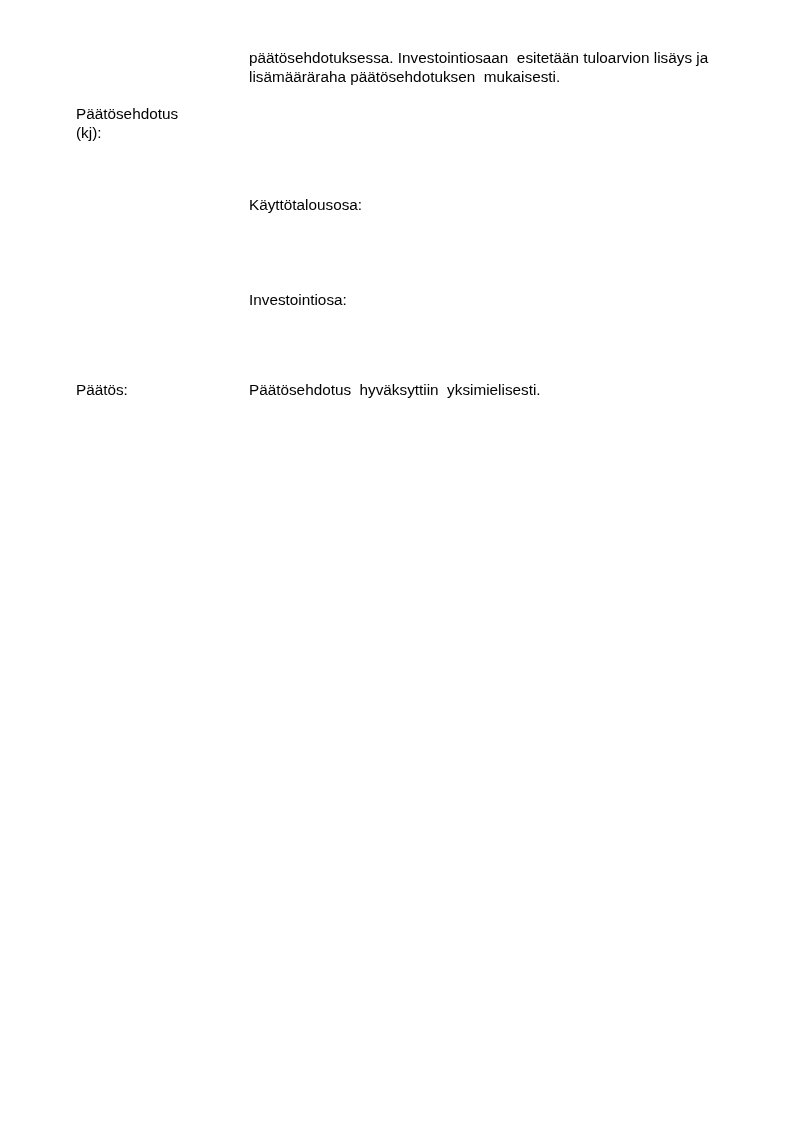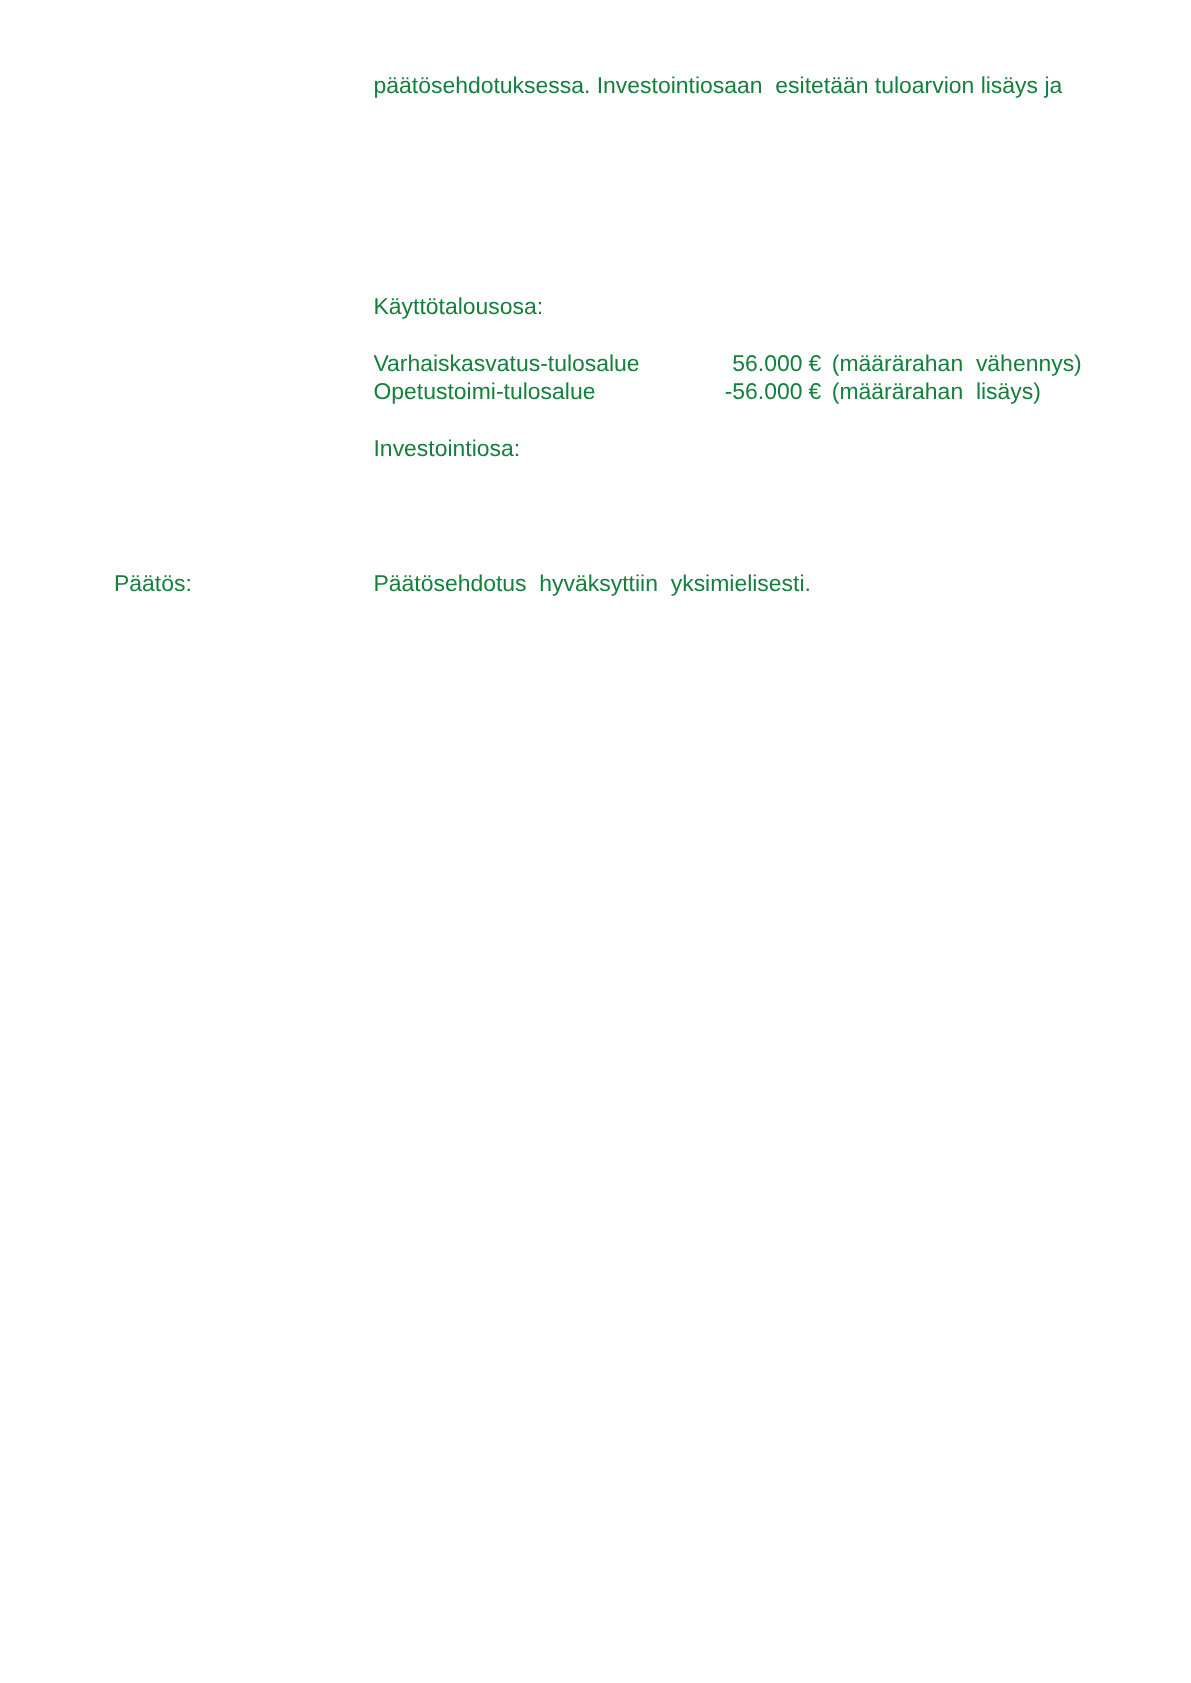--- a/index.html
+++ b/index.html
@@ -8,21 +8,21 @@
     background: #ffffff;
   }
   .page {
     position: relative;
     width: 794px;
     height: 1122px;
     background: #ffffff;
     font-family: "Liberation Sans", sans-serif;
     font-size: 15.3px;
     line-height: 19.3px;
-    color: #15803d;
+    color: #000000;
     overflow: hidden;
   }
   .block {
     position: absolute;
   }
   .line {
     white-space: pre;
   }
   .item-row {
     white-space: pre;
@@ -47,30 +47,31 @@
     white-space: pre;
   }
 </style>
 </head>
 <body>
 
 <div class="page">
 
   <div class="block" style="left:249px; top:48px;">
     <div class="line">päätösehdotuksessa. Investointiosaan  esitetään tuloarvion lisäys ja</div>
+    <div class="line">lisämääräraha päätösehdotuksen  mukaisesti.</div>
   </div>
 
+  <div class="block" style="left:76px; top:104px;">
+    <div class="line">Päätösehdotus</div>
+    <div class="line">(kj):</div>
+  </div>
 
 
   <div class="block line" style="left:249px; top:195px;text-align:center;">Käyttötalousosa:</div>
 
-  <div class="block" style="left:249px; top:233px;">
-    <div class="line item-row"><span class="item-label">Varhaiskasvatus-tulosalue</span><span class="item-amount">56.000</span><span class="item-currency">€</span><span class="item-note">(määrärahan  vähennys)</span></div>
-    <div class="line item-row"><span class="item-label">Opetustoimi-tulosalue</span><span class="item-amount">-56.000</span><span class="item-currency">€</span><span class="item-note">(määrärahan  lisäys)</span></div>
-  </div>
 
   <div class="block line" style="left:249px; top:290px;text-align:right;">Investointiosa:</div>
 
 
   <div class="block line" style="left:76px; top:380px;text-align:center;">Päätös:</div>
   <div class="block line" style="left:249px; top:380px;text-align:center;">Päätösehdotus  hyväksyttiin  yksimielisesti.</div>
 
 </div>
 
 </body></html>

